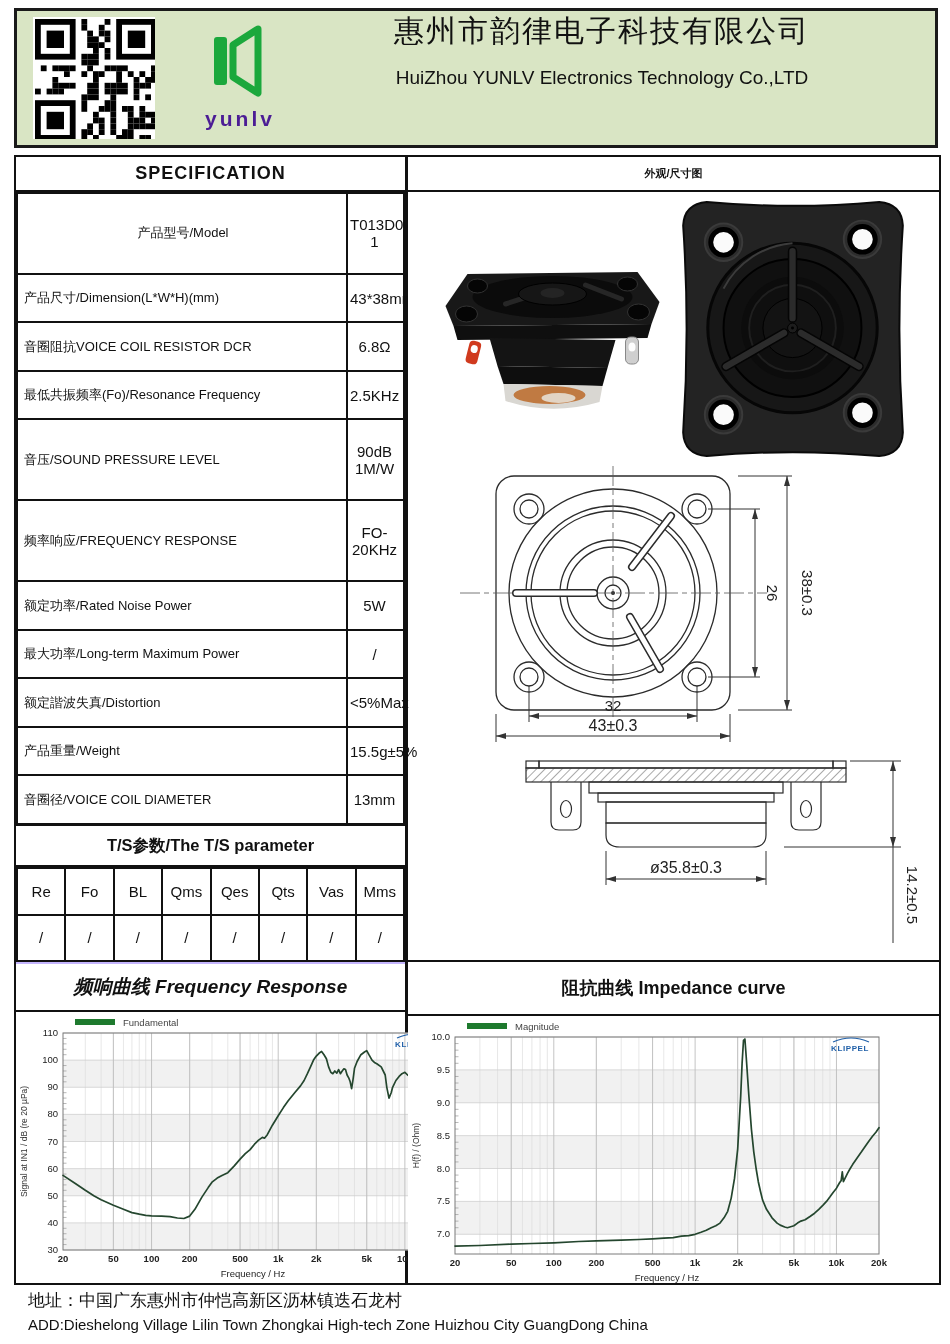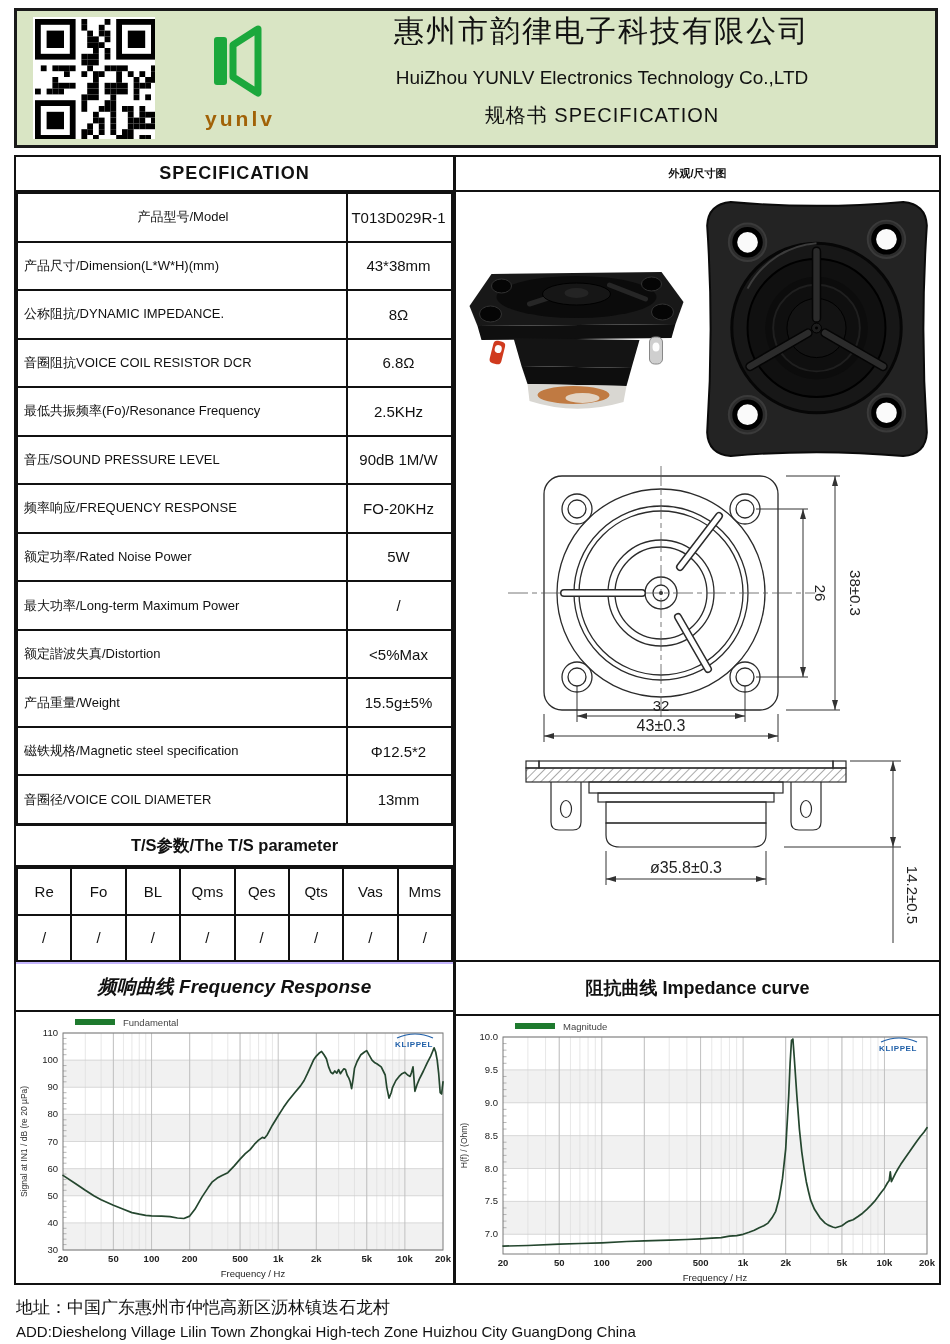--- a/index.html
+++ b/index.html
@@ -5,21 +5,21 @@
   html,body{margin:0;padding:0;background:#ffffff;}
   .page{position:relative;width:950px;height:1344px;background:#fff;
         font-family:"Liberation Sans",sans-serif;color:#111;overflow:hidden;}
 
   
   .header{position:absolute;left:14px;top:8px;width:924px;height:140px;
           background:#d9e5c4;border:3px solid #1a1a1a;box-sizing:border-box;
           display:flex;align-items:flex-start;}
   .qr-wrap{margin:6px 0 0 16px;}
   .logo-wrap{width:118px;margin-left:26px;text-align:center;padding-top:8px;}
-  .logo-text{font-size:21px;font-weight:bold;color:#a16207;letter-spacing:3px;margin-top:-2px;}
+  .logo-text{font-size:21px;font-weight:bold;color:#4c1d95;letter-spacing:3px;margin-top:-2px;}
   .titles{flex:1;text-align:center;padding-right:30px;}
   .company-cn{font-family:"Liberation Serif",serif;font-size:30px;letter-spacing:2px;margin-top:0;}
   .company-en{font-size:19px;margin-top:15px;}
   .doc-type{font-size:20px;margin-top:13px;letter-spacing:1px;}
 
   
   .main{position:absolute;left:14px;top:155px;width:927px;height:1130px;
         border:2px solid #111;box-sizing:border-box;display:flex;}
   .left-col{width:441px;border-right:3px solid #111;box-sizing:border-box;
             display:flex;flex-direction:column;}
@@ -41,25 +41,25 @@
 
   .chart-title{height:50px;font-size:19px;border-top:2px solid #c4b5fd;font-style:italic;}
   .chart-cell{flex:1;position:relative;background:#fff;}
   .chart-cell svg{position:absolute;left:1px;top:1px;}
 
   .photos{height:272px;display:flex;align-items:flex-start;justify-content:center;
           gap:4px;background:#fff;}
   .photo-left{margin-top:52px;}
   .photo-right{margin-top:4px;}
   .drawing-front{height:283px;}
-  .drawing-side{height:213px;}
+  .drawing-side{height:213px;padding-left:48px;}
   .imp-title{height:56px;font-size:18px;border-top:2px solid #111;}
 
   
-  .footer{position:absolute;left:16px;top:1289px;line-height:1.45;margin-top:7px;}
+  .footer{position:absolute;left:28px;top:1289px;line-height:1.45;}
   .addr-cn{font-size:17px;}
   .addr-en{font-size:15px;}
 
   text{font-family:"Liberation Sans",sans-serif;}
 </style>
 </head>
 <body>
 
 <div class="page">
 
@@ -202,21 +202,20 @@
     <div class="logo-wrap">
       <svg width="96" height="86" viewBox="0 0 96 86">
         <rect x="22" y="18" width="13" height="48" rx="3" fill="#1ba83c"></rect>
         <path d="M41,26 L41,58 L66,74 L66,10 Z" fill="none" stroke="#1ba83c" stroke-width="7" stroke-linejoin="round"></path>
       </svg>
       <div class="logo-text">yunlv</div>
     </div>
     <div class="titles">
       <div class="company-cn">惠州市韵律电子科技有限公司</div>
       <div class="company-en">HuiZhou YUNLV Electronics Technology Co.,LTD</div>
-      <div class="doc-type">规格书  SPECIFICATION</div>
     </div>
   </div>
 
   <div class="main">
 
     <div class="left-col">
       <div class="section-title spec-title">SPECIFICATION</div>
 
       <table class="spec">
         <colgroup>
@@ -226,24 +225,20 @@
         <tbody>
           <tr class="center-label">
               <td class="lbl">产品型号/Model</td>
               <td class="val">T013D029R-1</td>
             </tr>
           <tr>
               <td class="lbl">产品尺寸/Dimension(L*W*H)(mm)</td>
               <td class="val">43*38mm</td>
             </tr>
           <tr>
-              <td class="lbl">公称阻抗/DYNAMIC IMPEDANCE.</td>
-              <td class="val">8Ω</td>
-            </tr>
-          <tr>
               <td class="lbl">音圈阻抗VOICE COIL RESISTOR DCR</td>
               <td class="val">6.8Ω</td>
             </tr>
           <tr>
               <td class="lbl">最低共振频率(Fo)/Resonance Frequency</td>
               <td class="val">2.5KHz</td>
             </tr>
           <tr>
               <td class="lbl">音压/SOUND PRESSURE LEVEL</td>
               <td class="val">90dB 1M/W</td>
@@ -260,24 +255,20 @@
               <td class="lbl">最大功率/Long-term Maximum Power</td>
               <td class="val">/</td>
             </tr>
           <tr>
               <td class="lbl">额定諧波失真/Distortion</td>
               <td class="val">&lt;5%Max</td>
             </tr>
           <tr>
               <td class="lbl">产品重量/Weight</td>
               <td class="val">15.5g±5%</td>
-            </tr>
-          <tr>
-              <td class="lbl">磁铁规格/Magnetic steel specification</td>
-              <td class="val">Φ12.5*2</td>
             </tr>
           <tr>
               <td class="lbl">音圈径/VOICE COIL DIAMETER</td>
               <td class="val">13mm</td>
             </tr>
         </tbody>
       </table>
 
       <div class="section-title ts-title">T/S参数/The T/S parameter</div>
       <table class="ts">

